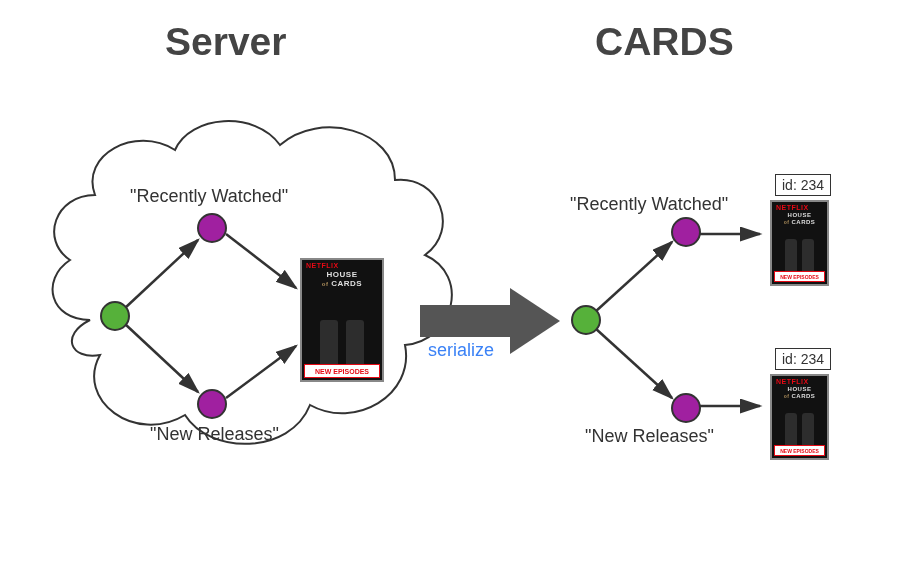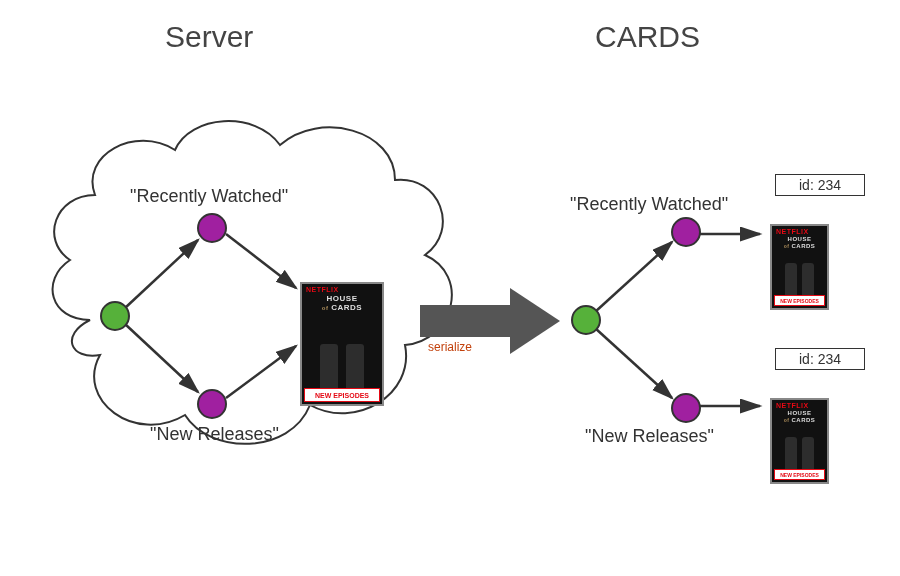--- a/index.html
+++ b/index.html
@@ -1,27 +1,27 @@
 <!DOCTYPE html>
 <html><head>
 <meta charset="utf-8">
 <style>
   html,body{margin:0;padding:0;width:900px;height:576px;background:#fff;font-family:"Helvetica Neue",Helvetica,Arial,sans-serif;color:#333;}
   .stage{position:relative;width:900px;height:576px;}
-  .title{position:absolute;font-size:30px;font-weight:400;color:#444;}
+  .title{position:absolute;font-size:39px;font-weight:700;color:#444;}
   .label{position:absolute;font-size:18px;color:#333;}
-  .poster{position:absolute;border:2px solid #888;background:#111;overflow:hidden;margin-top:24px;}
+  .poster{position:absolute;border:2px solid #888;background:#111;overflow:hidden;}
   .poster .brand{position:absolute;top:2px;left:4px;font-size:7px;letter-spacing:0.5px;color:#e50914;font-weight:700;}
   .poster .ptitle{position:absolute;top:10px;left:0;right:0;text-align:center;color:#dedede;font-size:8px;line-height:9px;font-weight:600;letter-spacing:0.5px;}
   .poster .of{color:#aa8c5a;font-size:6px;}
   .poster .figs{position:absolute;bottom:12px;left:0;right:0;height:40%;display:flex;justify-content:center;gap:10%;}
   .poster .fig{width:22%;background:#2d2d2d;border-radius:3px 3px 0 0;}
   .poster .tag{position:absolute;bottom:2px;left:2px;right:2px;height:12px;background:#fff;color:#e50914;border:1px solid #e50914;font-size:7px;font-weight:700;display:flex;align-items:center;justify-content:center;}
-  .idbox{position:absolute;border:1.5px solid #333;background:#fff;font-size:14px;padding:2px 23px;}
-  .serialize{position:absolute;font-size:12px;color:#c2410c;}
+  .idbox{position:absolute;border:1.5px solid #333;background:#fff;font-size:14px;padding:2px 6px;}
+  .serialize{position:absolute;font-size:18px;color:#3b82f6;}
 </style>
 </head>
 <body>
 <div class="stage">
 
 <div class="title" style="left:165px;top:20px;">Server</div>
 <div class="title" style="left:595px;top:20px;">CARDS</div>
 
 <svg width="900" height="576" style="position:absolute;left:0;top:0;">
   <defs>

